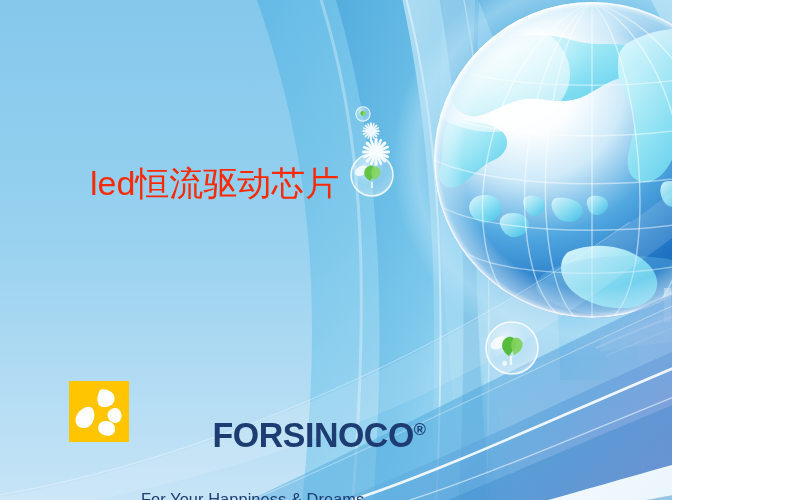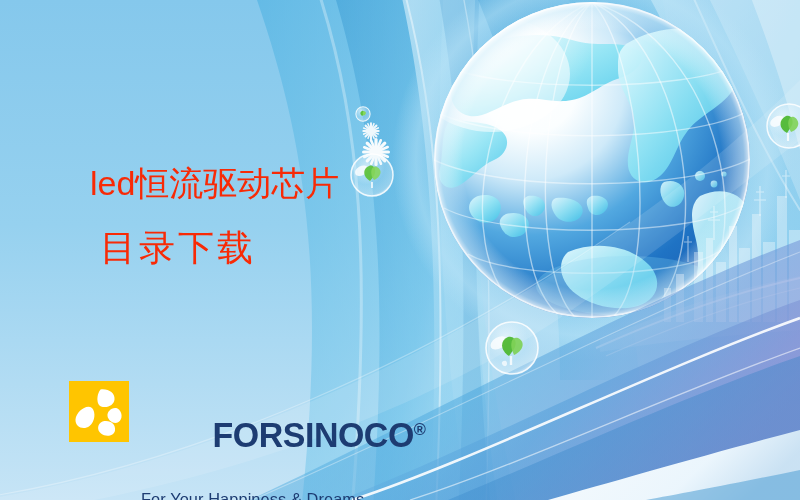--- a/index.html
+++ b/index.html
@@ -2,21 +2,21 @@
 <html><head>
 <meta charset="utf-8">
 <style>
   html, body {
     margin: 0;
     padding: 0;
     background: #ffffff;
   }
   #stage {
     position: relative;
-    width: 800px;
+    width: 672px;
     height: 500px;
     overflow: hidden;
     font-family: "Liberation Sans", sans-serif;
     background: #8cc9ec;
   }
   #bg-svg {
     position: absolute;
     left: 0; top: 0;
     width: 800px;
     height: 500px;
@@ -402,21 +402,20 @@
             <path d="M2,6 C10,3 12,-5 5,-9 C0,-11 -2,-4 0,2 Z" fill="#7fd157" opacity="0.9"></path>
             <path d="M-1,7 L-1,15" stroke="#ffffff" stroke-width="2.2" opacity="0.8"></path>
           </g>
         </g>
       </g>
     </g>
   </svg>
 
   <div class="headline">
     <div class="headline-line l1">led恒流驱动芯片</div>
-    <div class="headline-line l2">目录下载</div>
   </div>
 
   <div class="brand">
     <div class="brand-mark">
       <svg width="60" height="61" viewBox="0 0 60 61" aria-hidden="true">
         <g fill="#ffffff">
           <path d="M31.5,8.5 C39.5,7.5 46,12 45.5,18.5 C45,24 38.5,27.5 32,25.5 C27.5,24 27,14 31.5,8.5 Z"></path>
           <path d="M48.5,27.5 C53.5,30.5 54,38 49.5,41 C45.5,43.5 39.5,40.5 38.5,35 C37.8,30.8 43,25.5 48.5,27.5 Z"></path>
           <path d="M33.5,40.5 C41,38.5 47,43 46,49.5 C45,55 37,56.5 32,52.5 C27.5,49 28.5,42.5 33.5,40.5 Z"></path>
           <path d="M23,27 C27,31 26,41 20.5,45 C14.5,49.5 6,46 6.5,38.5 C7,31 17.5,22.5 23,27 Z"></path>

